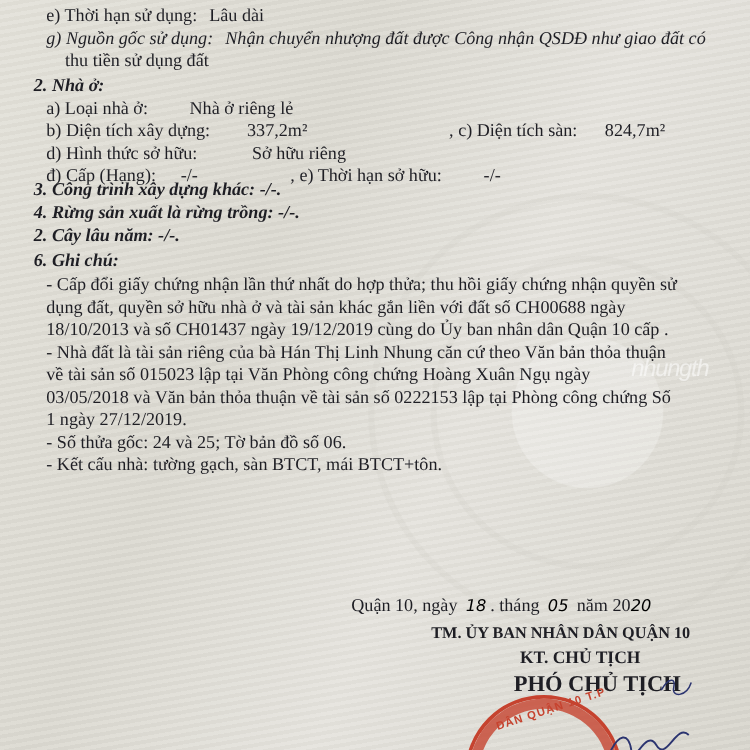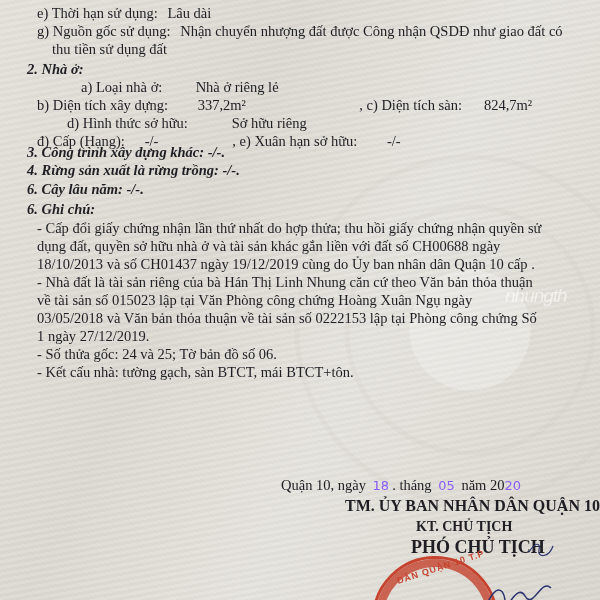--- a/index.html
+++ b/index.html
@@ -19,21 +19,21 @@
     pointer-events: none;
   }
   .line { position: absolute; font-size: 14.5px; white-space: nowrap; line-height: 18px; }
   .it { font-style: italic; font-weight: bold; }
   .tab { display: inline-block; }
   .watermark {
     position: absolute; left: 505px; top: 285px; font-size: 19px; font-style: italic;
     color: rgba(255,255,255,0.55); font-family: "Liberation Sans", sans-serif; letter-spacing: -1px;
   }
   .bold { font-weight: bold; }
-  .hand { font-family: "DejaVu Sans", sans-serif; color: #8b5cf6; font-size: 13px; }
+  .hand { font-family: "DejaVu Sans", sans-serif; color: #000000; font-style: italic; font-size: 13px; }
   .stamp {
     position: absolute; left: 372px; top: 556px; width: 120px; height: 120px; border-radius: 50%;
     border: 3px solid #c6432f; box-shadow: inset 0 0 0 6px transparent, inset 0 0 0 8px rgba(198,67,47,0.8);
   }
   .stamp-text {
     position: absolute; left: 395px; top: 562px; color: #c6432f; font-size: 9px;
     font-family: "Liberation Sans", sans-serif; font-weight: bold; transform: rotate(-18deg); letter-spacing: 1px;
   }
   .signature {
     position: absolute; left: 485px; top: 578px; width: 70px; height: 30px;
@@ -41,51 +41,51 @@
 </style>
 </head>
 <body>
 
 <div class="bg-pattern"></div>
 
 <div class="line" style="left:37px; top:4px;">
   <span>e) Thời hạn sử dụng:</span>
   <span style="margin-left:6px;">Lâu dài</span>
 </div>
-<div class="line" style="left:37px; top:22px;">
+<div class="line" style="left:37px; top:22px;font-style:italic;">
   <span>g) Nguồn gốc sử dụng:</span>
   <span style="margin-left:6px;">Nhận chuyển nhượng đất được Công nhận QSDĐ như giao đất có</span>
 </div>
 <div class="line" style="left:52px; top:40px;">thu tiền sử dụng đất</div>
 
 <div class="line it" style="left:27px; top:60px;">2. Nhà ở:</div>
 <div class="line" style="left:37px; top:78px;">
-  <span class="tab" style="width:111px;margin-left:44px;">a) Loại nhà ở:</span>
+  <span class="tab" style="width:111px;">a) Loại nhà ở:</span>
   <span>Nhà ở riêng lẻ</span>
 </div>
 <div class="line" style="left:37px; top:96px;">
   <span class="tab" style="width:157px;">b) Diện tích xây dựng:</span>
   <span class="tab" style="width:132px;">337,2m²</span>
   <span class="tab" style="width:121px;margin-left:26px;">, c) Diện tích sàn:</span>
   <span>824,7m²</span>
 </div>
 <div class="line" style="left:37px; top:114px;">
-  <span class="tab" style="width:161px;margin-left:30px;">d) Hình thức sở hữu:</span>
+  <span class="tab" style="width:161px;">d) Hình thức sở hữu:</span>
   <span>Sở hữu riêng</span>
 </div>
 <div class="line" style="left:37px; top:132px;">
   <span class="tab" style="width:104px;">đ) Cấp (Hạng):</span>
   <span class="tab" style="width:84px;">-/-</span>
-  <span class="tab" style="width:151px;">, e) Xuân hạn sở hữu:</span>
+  <span class="tab" style="width:151px;">, e) Thời hạn sở hữu:</span>
   <span>-/-</span>
 </div>
 
 <div class="line it" style="left:27px; top:143px;">3. Công trình xây dựng khác: -/-.</div>
 <div class="line it" style="left:27px; top:161px;">4. Rừng sản xuất là rừng trồng: -/-.</div>
-<div class="line it" style="left:27px; top:180px;">6. Cây lâu năm: -/-.</div>
+<div class="line it" style="left:27px; top:180px;">2. Cây lâu năm: -/-.</div>
 
 <div class="line it" style="left:27px; top:200px;">6. Ghi chú:</div>
 <div class="line" style="left:37px; top:219px;">- Cấp đổi giấy chứng nhận lần thứ nhất do hợp thửa; thu hồi giấy chứng nhận quyền sử</div>
 <div class="line" style="left:37px; top:237px;">dụng đất, quyền sở hữu nhà ở và tài sản khác gắn liền với đất số CH00688 ngày</div>
 <div class="line" style="left:37px; top:255px;">18/10/2013 và số CH01437 ngày 19/12/2019 cùng do Ủy ban nhân dân Quận 10 cấp .</div>
 <div class="line" style="left:37px; top:273px;">- Nhà đất là tài sản riêng của bà Hán Thị Linh Nhung căn cứ theo Văn bản thỏa thuận</div>
 <div class="line" style="left:37px; top:291px;">về tài sản số 015023 lập tại Văn Phòng công chứng Hoàng Xuân Ngụ ngày</div>
 <div class="line" style="left:37px; top:309px;">03/05/2018 và Văn bản thỏa thuận về tài sản số 0222153 lập tại Phòng công chứng Số</div>
 <div class="line" style="left:37px; top:327px;text-align:right;">1 ngày 27/12/2019.</div>
 <div class="line" style="left:37px; top:345px;">- Số thửa gốc: 24 và 25; Tờ bản đồ số 06.</div>
@@ -93,21 +93,21 @@
 
 <div class="watermark">nhungth</div>
 
 <div class="line" style="left:281px; top:476px;">
   <span>Quận 10, ngày</span>
   <span class="hand" style="margin:0 3px;">18</span>.
   <span>tháng</span>
   <span class="hand" style="margin:0 3px;">05</span>
   <span>năm 20</span><span class="hand">20</span>
 </div>
-<div class="line bold" style="left:345px; top:497px; font-size:16px;font-family:Liberation Serif, serif;">TM. ỦY BAN NHÂN DÂN QUẬN 10</div>
+<div class="line bold" style="left:345px; top:497px; font-size:13px;font-family:Liberation Serif, serif;">TM. ỦY BAN NHÂN DÂN QUẬN 10</div>
 <div class="line bold" style="left:416px; top:518px; font-size:14px;">KT. CHỦ TỊCH</div>
 <div class="line bold" style="left:411px; top:538px; font-size:18px;">PHÓ CHỦ TỊCH</div>
 
 <div class="stamp"></div>
 <div class="stamp-text">DÂN QUẬN 10 T.P</div>
 
 <svg class="signature" viewBox="0 0 70 30">
   <path d="M2 26 C10 8, 18 8, 20 22 S 32 4, 40 18 S 56 0, 66 10" fill="none" stroke="#2b3470" stroke-width="1.5"></path>
 </svg>
 <svg style="position:absolute; left:527px; top:540px; width:30px; height:20px;" viewBox="0 0 30 20">

